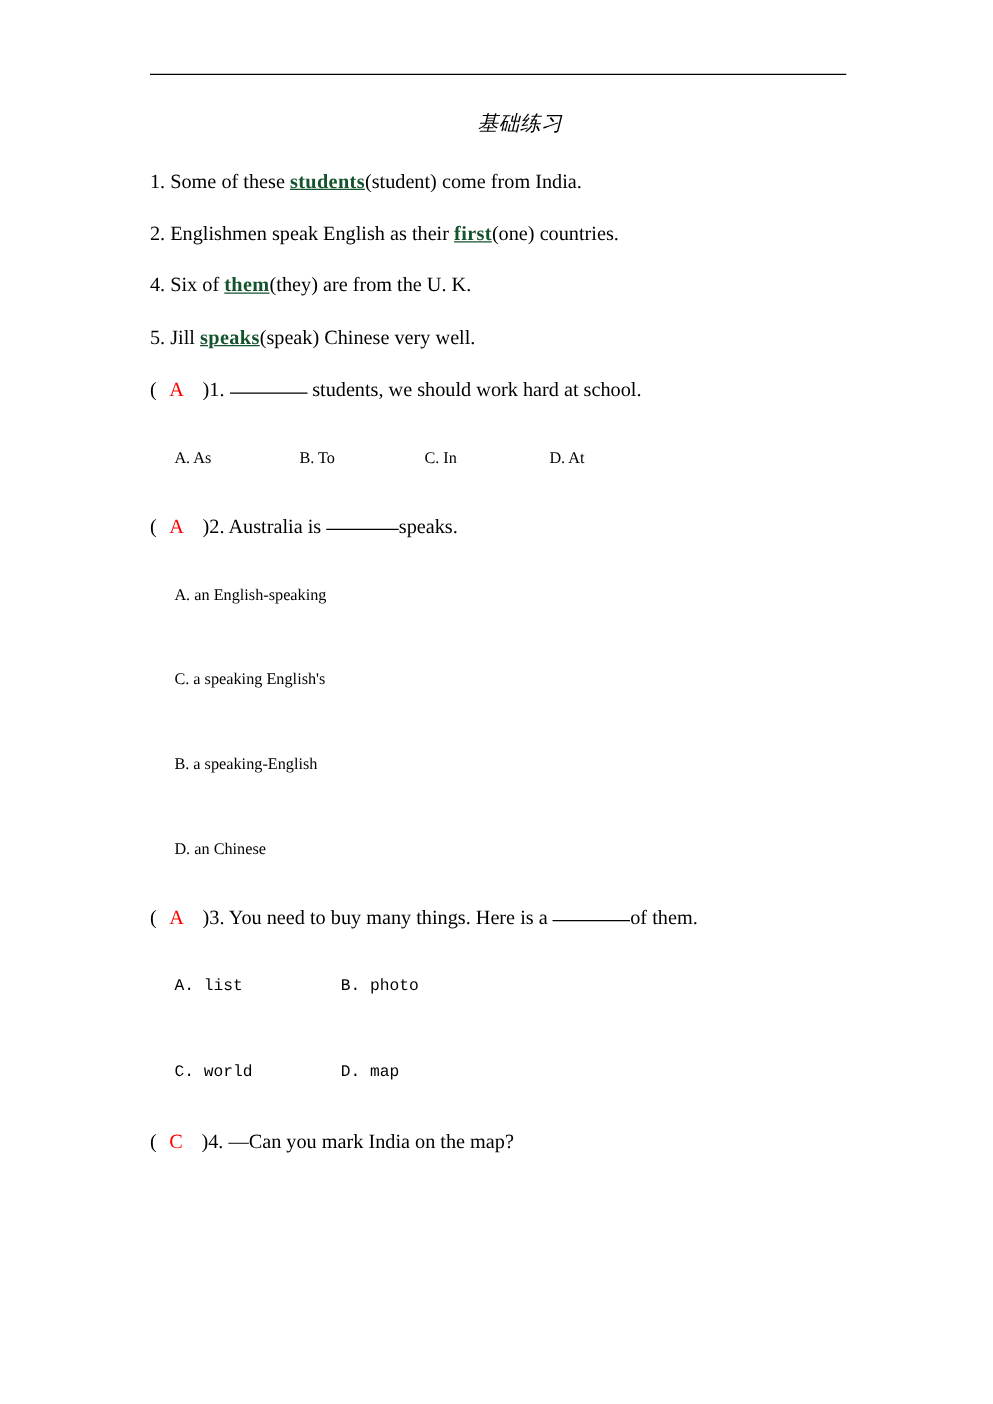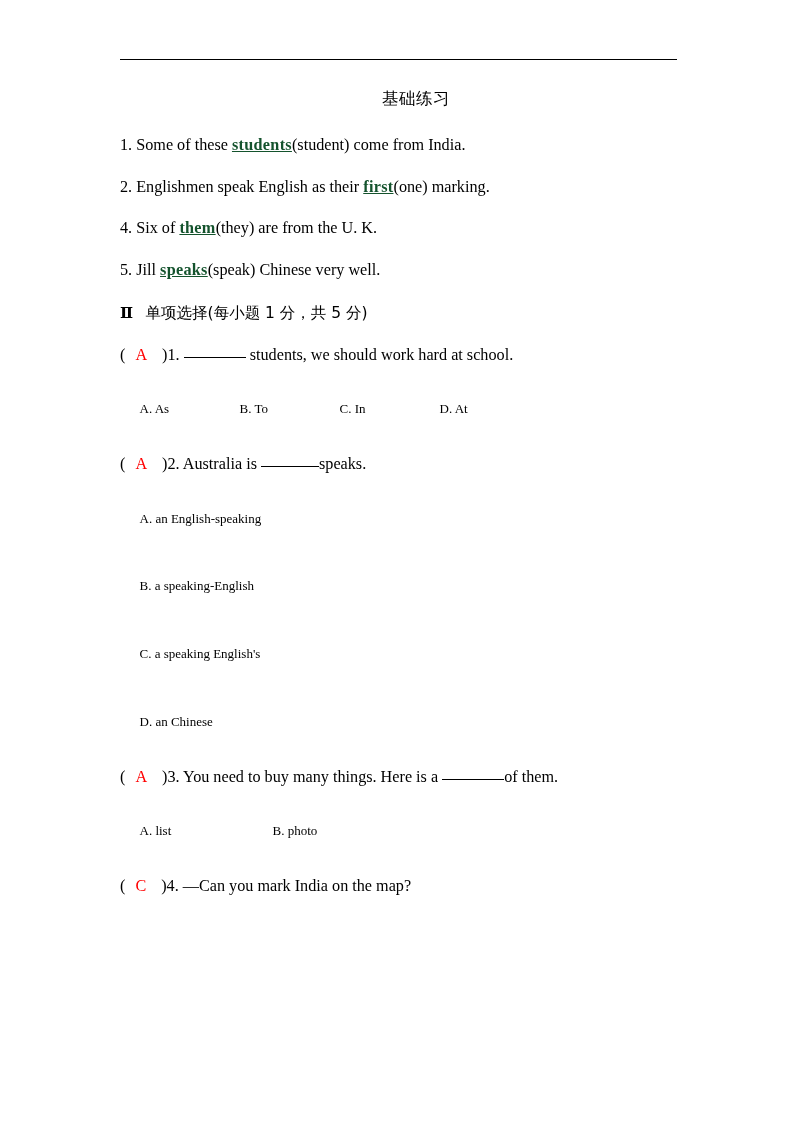--- a/index.html
+++ b/index.html
@@ -36,20 +36,21 @@
     top: 88px;
     width: 560px;
   }
   .doc-title {
     font-family: "DejaVu Sans", "Liberation Sans", sans-serif;
     font-size: 16.5px;
     text-align: center;
     letter-spacing: 0.5px;
     margin: 0 0 26px 0;
     padding-left: 32px;
+    font-style: italic;
   }
   .section-head {
     font-size: 16.5px;
     margin: 0 0 22px 0;
     white-space: nowrap;
   }
   .section-head .roman {
     font-family: "Liberation Serif", "DejaVu Serif", serif;
     font-weight: bold;
     font-size: 15.5px;
@@ -93,85 +94,85 @@
   .opt-row {
     font-size: 13px;
     margin: 0 0 23px 0;
     white-space: pre;
     line-height: 1.15;
   }
   .opt {
     display: inline-block;
   }
   .opt-row.cols4 .opt { width: 100px; }
-  .opt-row.cols2 .opt { width: 133px; }
+  .opt-row.cols2 .opt { width: 133px; font-family: Liberation Mono, monospace; }
   .opt-row.cols1 .opt { width: auto; }
   .sp-sm { display: inline-block; width: 5px; }
 </style>
 </head>
 <body>
 
 <div class="page">
 
   <div class="header-rule"></div>
 
   <div class="content">
 
     <div class="doc-title">基础练习</div>
 
 
     <div class="q-line">
       <span>1.</span><span> Some of these </span><span class="ans">students</span><span>(student) come from India.</span>
     </div>
 
     <div class="q-line">
-      <span>2.</span><span> Englishmen speak English as their </span><span class="ans">first</span><span>(one) marking.</span>
+      <span>2.</span><span> Englishmen speak English as their </span><span class="ans">first</span><span>(one) countries.</span>
     </div>
 
 
     <div class="q-line">
       <span>4.</span><span> Six of </span><span class="ans">them</span><span>(they) are from the U. K.</span>
     </div>
 
     <div class="q-line">
       <span>5.</span><span> Jill </span><span class="ans">speaks</span><span>(speak) Chinese very well.</span>
     </div>
 
-    <div class="section-head">
-      <span class="roman">Ⅱ</span><span class="gap"></span><span class="cn">单项选择(每小题 1 分，共 5 分)</span>
-    </div>
 
     <div class="q-line">
       <span class="mc-mark"><span>(</span><span class="sp-sm"></span><span class="sp-sm"></span><span class="letter">A</span><span class="sp-sm"></span><span class="sp-sm"></span><span class="sp-sm"></span><span>)</span></span><span>1.</span><span> </span><span class="blank w1"></span><span> students, we should work hard at school.</span>
     </div>
     <div class="opt-row cols4">
       <span class="opt">A. As</span><span class="opt">B. To</span><span class="opt">C. In</span><span class="opt">D. At</span>
     </div>
 
     <div class="q-line">
       <span class="mc-mark"><span>(</span><span class="sp-sm"></span><span class="sp-sm"></span><span class="letter">A</span><span class="sp-sm"></span><span class="sp-sm"></span><span class="sp-sm"></span><span>)</span></span><span>2.</span><span> Australia is </span><span class="blank w2"></span><span>speaks.</span>
     </div>
     <div class="opt-row cols1">
       <span class="opt">A. an English-speaking</span>
     </div>
     <div class="opt-row cols1">
-      <span class="opt">B. a speaking-English</span>
+      <span class="opt">C. a speaking English's</span>
     </div>
     <div class="opt-row cols1">
-      <span class="opt">C. a speaking English's</span>
+      <span class="opt">B. a speaking-English</span>
     </div>
     <div class="opt-row cols1">
       <span class="opt">D. an Chinese</span>
     </div>
 
     <div class="q-line">
       <span class="mc-mark"><span>(</span><span class="sp-sm"></span><span class="sp-sm"></span><span class="letter">A</span><span class="sp-sm"></span><span class="sp-sm"></span><span class="sp-sm"></span><span>)</span></span><span>3.</span><span> You need to buy many things. Here is a </span><span class="blank w3"></span><span>of them.</span>
     </div>
     <div class="opt-row cols2">
       <span class="opt">A. list</span><span class="opt">B. photo</span>
     </div>
+    <div class="opt-row cols2">
+      <span class="opt">C. world</span><span class="opt">D. map</span>
+    </div>
 
     <div class="q-line">
       <span class="mc-mark"><span>(</span><span class="sp-sm"></span><span class="sp-sm"></span><span class="letter">C</span><span class="sp-sm"></span><span class="sp-sm"></span><span class="sp-sm"></span><span>)</span></span><span>4.</span><span> —Can you mark India on the map?</span>
     </div>
 
   </div>
 </div>
 
 </body></html>

